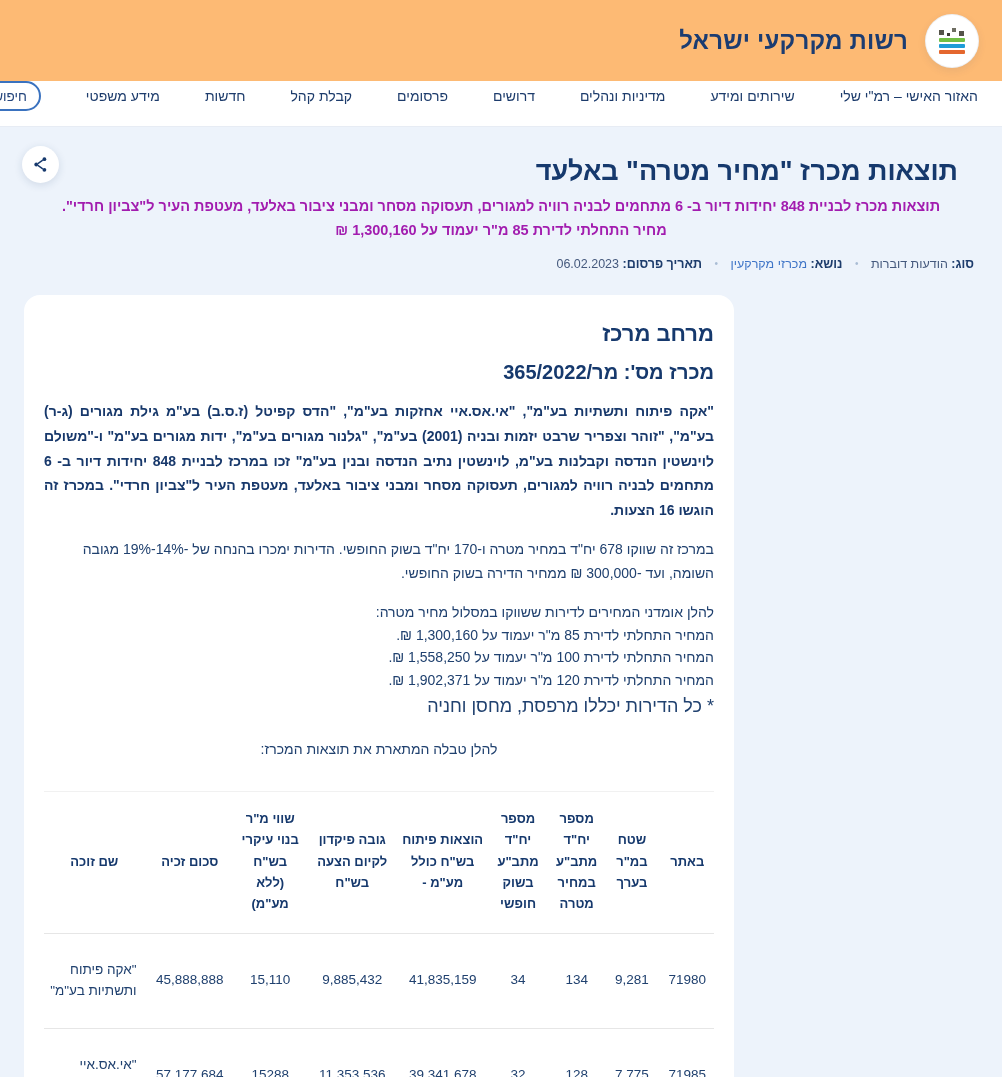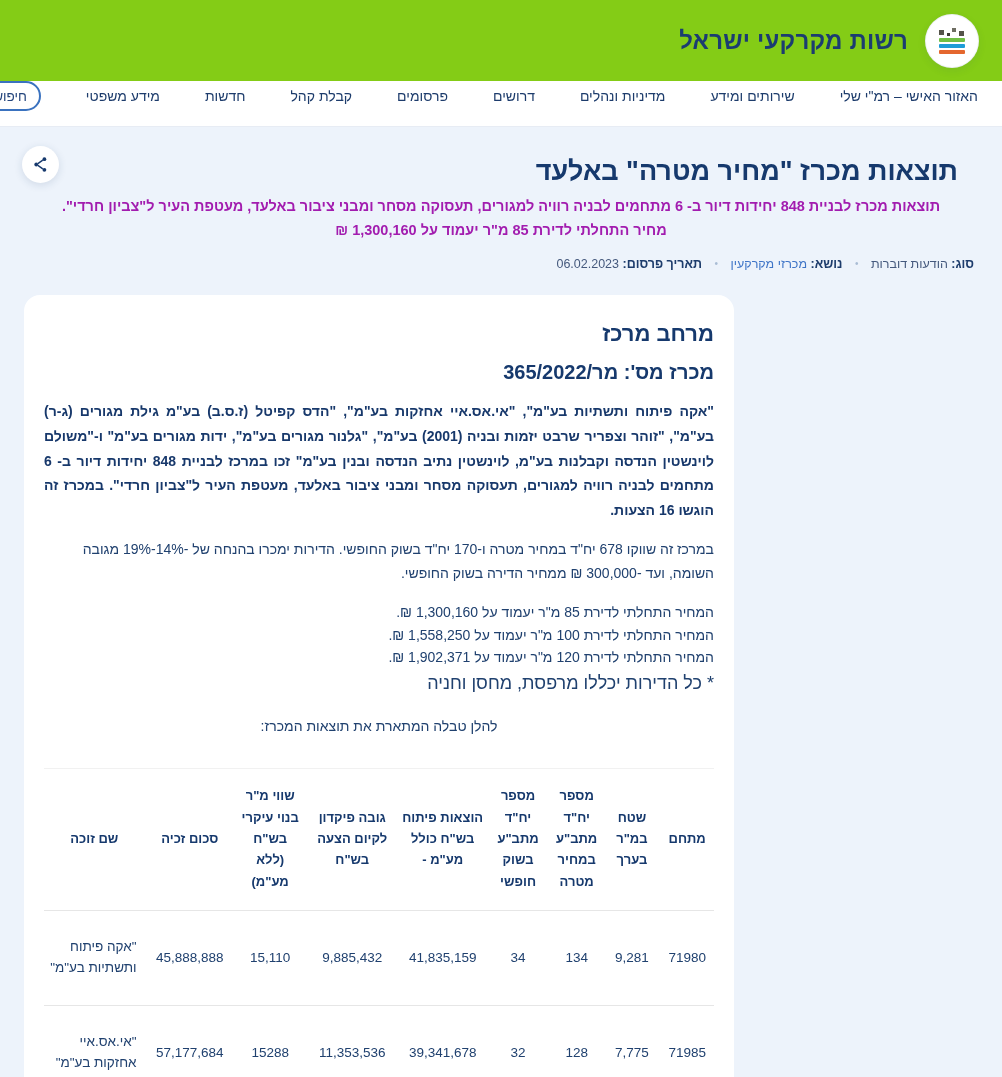--- a/index.html
+++ b/index.html
@@ -7,21 +7,21 @@
   body {
     font-family: "Liberation Sans", "DejaVu Sans", sans-serif;
     background: #edf3fb;
     direction: rtl;
     position: relative;
     color: #1e3d6d;
   }
 
   
   .site-header {
-    background: #84cc16;
+    background: #fdba74;
     height: 81px;
     display: flex;
     align-items: center;
     padding: 8px 24px;
   }
   .brand { display: flex; align-items: center; gap: 18px; cursor: pointer; }
   .logo-circle {
     width: 52px; height: 52px; border-radius: 50%;
     background: #fff;
     box-shadow: 0 0 0 1px #eef1f5, 0 3px 10px rgba(30,61,109,.10);
@@ -211,20 +211,21 @@
 </div>
 
 <main class="card">
   <h3 class="region-title">מרחב מרכז</h3>
   <h2 class="tender-no">מכרז מס': מר/365/2022</h2>
 
   <p class="par-bold">"אקה פיתוח ותשתיות בע"מ", "אי.אס.איי אחזקות בע"מ", "הדס קפיטל (ז.ס.ב) בע"מ גילת מגורים (ג-ר) בע"מ", "זוהר וצפריר שרבט יזמות ובניה (2001) בע"מ", "גלנור מגורים בע"מ", ידות מגורים בע"מ" ו-"משולם לוינשטין הנדסה וקבלנות בע"מ, לוינשטין נתיב הנדסה ובנין בע"מ" זכו במרכז לבניית 848 יחידות דיור ב- 6 מתחמים לבניה רוויה למגורים, תעסוקה מסחר ומבני ציבור באלעד, מעטפת העיר ל"צביון חרדי". במכרז זה הוגשו 16 הצעות.</p>
   <p class="par">במרכז זה שווקו 678 יח"ד במחיר מטרה ו-170 יח"ד בשוק החופשי. הדירות ימכרו בהנחה של -14%-19% מגובה השומה, ועד -300,000 ₪ ממחיר הדירה בשוק החופשי.</p>
 
   <div class="price-block">
+    <div class="price-line">להלן אומדני המחירים לדירות ששווקו במסלול מחיר מטרה:</div>
     <div class="price-line">המחיר התחלתי לדירת 85 מ"ר יעמוד על 1,300,160 ₪.</div>
     <div class="price-line">המחיר התחלתי לדירת 100 מ"ר יעמוד על 1,558,250 ₪.</div>
     <div class="price-line">המחיר התחלתי לדירת 120 מ"ר יעמוד על 1,902,371 ₪.</div>
     <div class="note-line">* כל הדירות יכללו מרפסת, מחסן וחניה</div>
   </div>
 
   <div class="table-intro">להלן טבלה המתארת את תוצאות המכרז:</div>
 
   <table class="results">
     <colgroup>
@@ -233,21 +234,21 @@
         <col style="width:8%">
       <col style="width:9.5%">
         <col style="width:13%">
         <col style="width:14%">
       <col style="width:10.5%">
         <col style="width:13.5%">
         <col style="width:15%">
     </colgroup>
     <thead>
       <tr>
-        <th>מתחם</th>
+        <th>באתר</th>
         <th>שטח במ"ר בערך</th>
         <th>מספר יח"ד מתב"ע במחיר מטרה</th>
         <th>מספר יח"ד מתב"ע בשוק חופשי</th>
         <th>הוצאות פיתוח בש"ח כולל מע"מ -</th>
         <th>גובה פיקדון לקיום הצעה בש"ח</th>
         <th>שווי מ"ר בנוי עיקרי בש"ח (ללא מע"מ)</th>
         <th>סכום זכיה</th>
         <th>שם זוכה</th>
       </tr>
     </thead>

